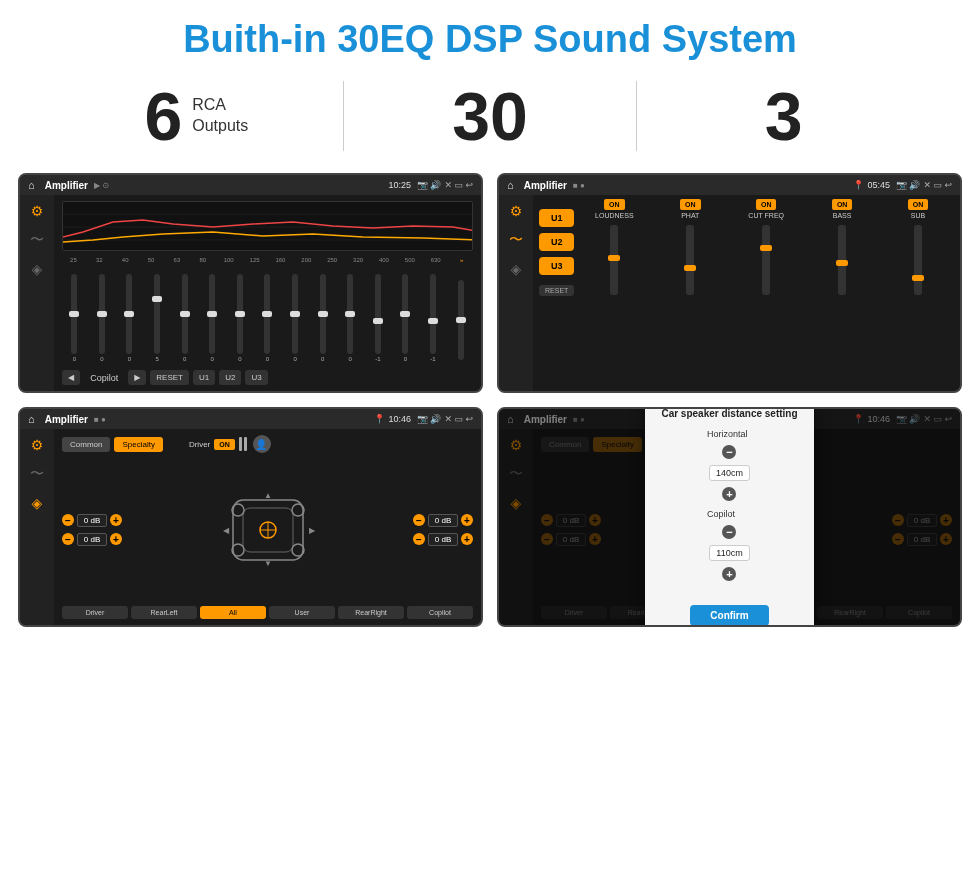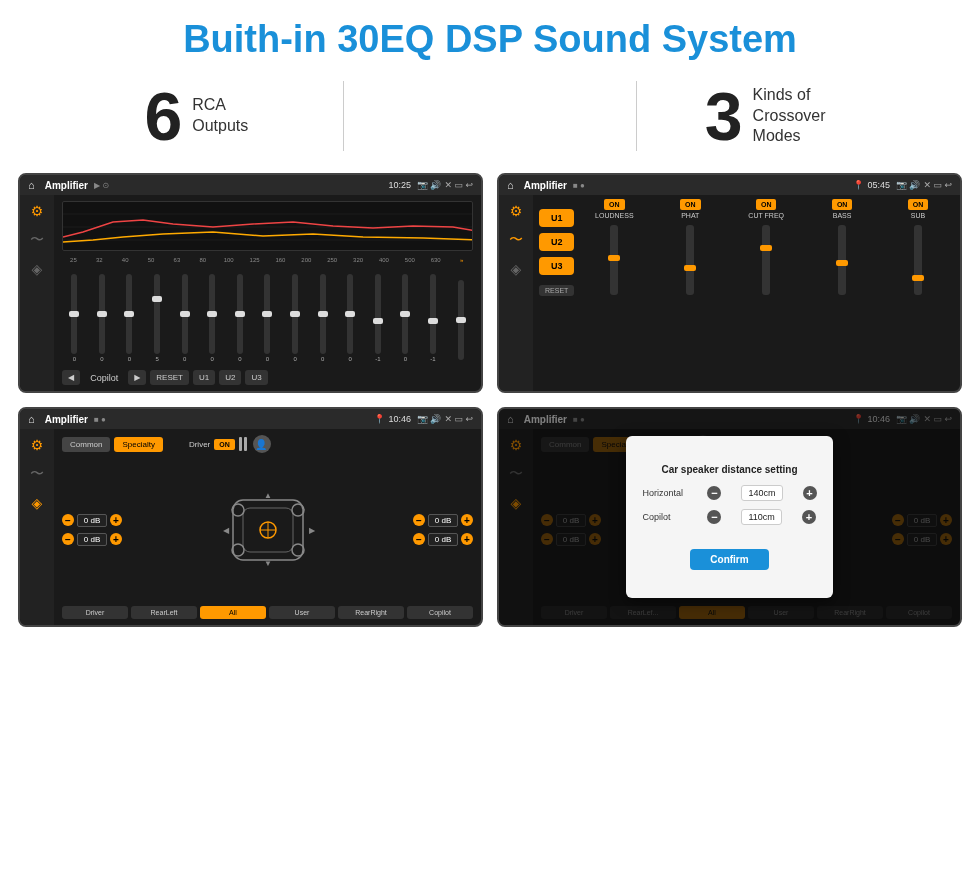--- a/index.html
+++ b/index.html
@@ -388,24 +388,25 @@
       font-size: 10px;
       font-weight: bold;
       color: #222;
       margin-bottom: 10px;
       text-align: center;
     }
 
     .dialog-row {
       display: flex;
       align-items: center;
-      gap: 20px;
+      gap: 6px;
       margin-bottom: 8px;
       font-size: 9px;
       color: #333;
+      flex-direction: column;
     }
 
     .dialog-row-label { min-width: 45px; }
 
     .dialog-minus, .dialog-plus {
       background: #555;
       color: #fff;
       width: 14px;
       height: 14px;
       border-radius: 50%;
@@ -465,25 +466,25 @@
 
 <h1 class="page-title">Buith-in 30EQ DSP Sound System</h1>
 
 <div class="stats-row">
   <div class="stat-item">
     <span class="stat-number">6</span>
     <span class="stat-label">RCA<br>Outputs</span>
   </div>
   <div class="stat-divider"></div>
   <div class="stat-item">
+    <span class="stat-number">30</span>
   </div>
   <div class="stat-divider"></div>
   <div class="stat-item">
     <span class="stat-number">3</span>
-    <span class="stat-label">Kinds of<br>Crossover Modes</span>
   </div>
 </div>
 
 <div class="screens-grid">
 
   <div class="screen-box" style="height:220px;">
     <div class="status-bar">
       <span class="home-icon">⌂</span>
       <span class="app-name">Amplifier</span>
       <span style="color:#888;font-size:8px;">▶ ⊙</span>

